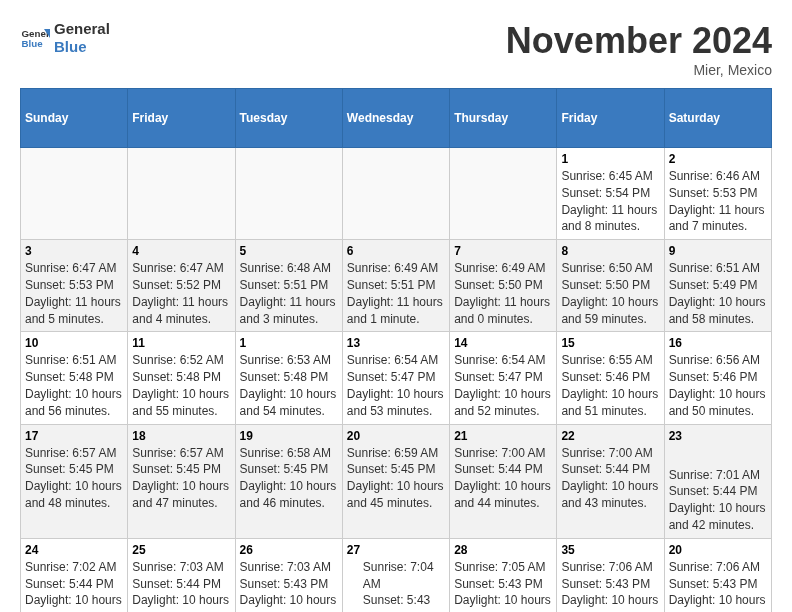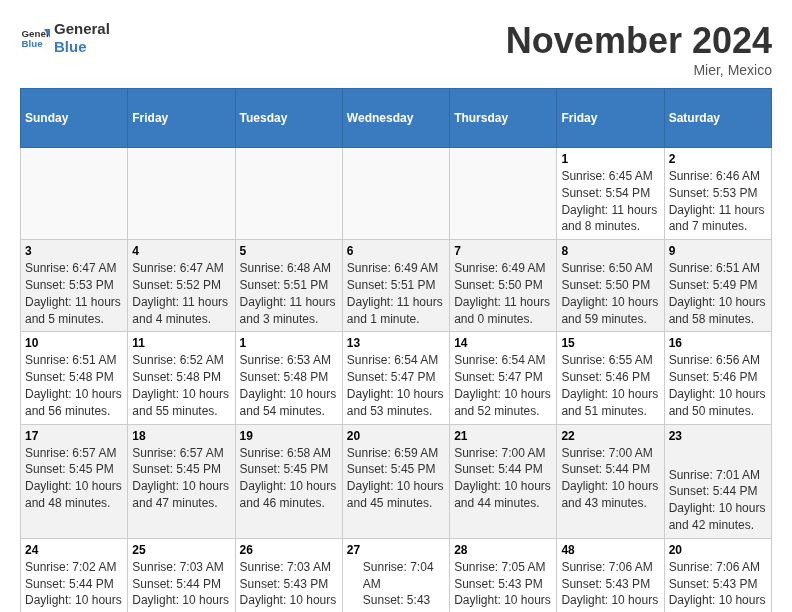--- a/index.html
+++ b/index.html
@@ -289,21 +289,21 @@
 Sunset: 5:43 PM
 Daylight: 10 hours and 39 minutes.</div>
         </td>
         <td>
           <span class="day-num">28</span>
           <div class="day-info" style="white-space: pre-line;">Sunrise: 7:05 AM
 Sunset: 5:43 PM
 Daylight: 10 hours and 38 minutes.</div>
         </td>
         <td>
-          <span class="day-num">48</span>
+          <span class="day-num">35</span>
           <div class="day-info" style="white-space: pre-line;">Sunrise: 7:06 AM
 Sunset: 5:43 PM
 Daylight: 10 hours and 37 minutes.</div>
         </td>
         <td>
           <span class="day-num">20</span>
           <div class="day-info" style="white-space: pre-line;">Sunrise: 7:06 AM
 Sunset: 5:43 PM
 Daylight: 10 hours and 36 minutes.</div>
         </td>

